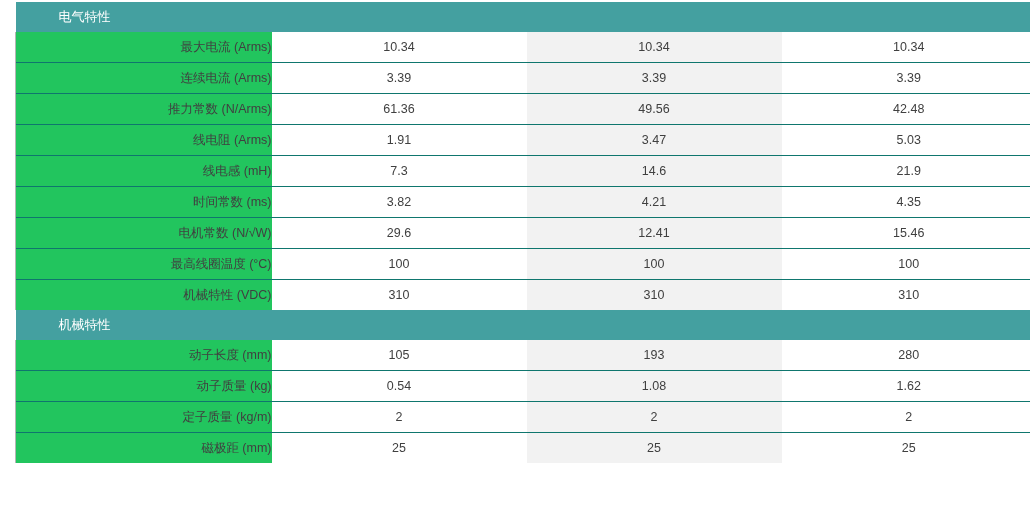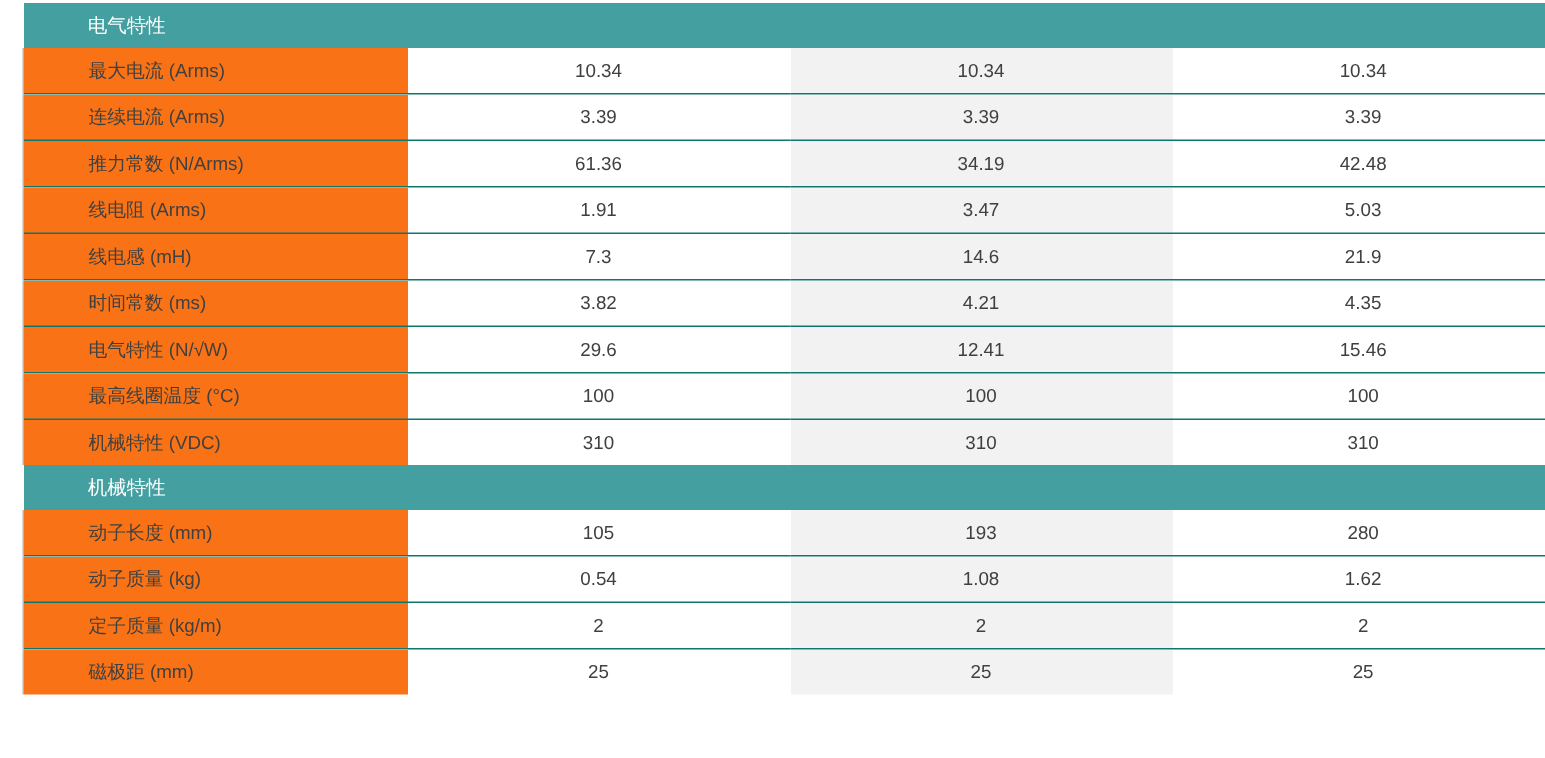--- a/index.html
+++ b/index.html
@@ -47,23 +47,23 @@
     font-size: 12.5px;
     color: #404040;
     border-top: 1px solid #0f766e;
     border-bottom: none;
     padding: 0;
     white-space: nowrap;
     overflow: hidden;
   }
 
   tr.data-row td.label-cell {
-    text-align: left;
+    text-align: right;
     padding-left: 43px;
-    background: #f97316;
+    background: #22c55e;
     border-left: 1px solid #b5b5b5;
   }
 
   tr.data-row td.val {
     text-align: center;
   }
   tr.data-row td.val-a { background: #ffffff; }
   tr.data-row td.val-b { background: #f2f2f2; }
   tr.data-row td.val-last { border-right: 1px solid #b5b5b5; }
 
@@ -92,21 +92,21 @@
       </tr>
       <tr class="data-row">
         <td class="label-cell">连续电流 (Arms)</td>
         <td class="val val-a">3.39</td>
         <td class="val val-b">3.39</td>
         <td class="val val-a val-last">3.39</td>
       </tr>
       <tr class="data-row">
         <td class="label-cell">推力常数 (N/Arms)</td>
         <td class="val val-a">61.36</td>
-        <td class="val val-b">34.19</td>
+        <td class="val val-b">49.56</td>
         <td class="val val-a val-last">42.48</td>
       </tr>
       <tr class="data-row">
         <td class="label-cell">线电阻 (Arms)</td>
         <td class="val val-a">1.91</td>
         <td class="val val-b">3.47</td>
         <td class="val val-a val-last">5.03</td>
       </tr>
       <tr class="data-row">
         <td class="label-cell">线电感 (mH)</td>
@@ -114,21 +114,21 @@
         <td class="val val-b">14.6</td>
         <td class="val val-a val-last">21.9</td>
       </tr>
       <tr class="data-row">
         <td class="label-cell">时间常数 (ms)</td>
         <td class="val val-a">3.82</td>
         <td class="val val-b">4.21</td>
         <td class="val val-a val-last">4.35</td>
       </tr>
       <tr class="data-row">
-        <td class="label-cell">电气特性 (N/√W)</td>
+        <td class="label-cell">电机常数 (N/√W)</td>
         <td class="val val-a">29.6</td>
         <td class="val val-b">12.41</td>
         <td class="val val-a val-last">15.46</td>
       </tr>
       <tr class="data-row">
         <td class="label-cell">最高线圈温度 (°C)</td>
         <td class="val val-a">100</td>
         <td class="val val-b">100</td>
         <td class="val val-a val-last">100</td>
       </tr>

